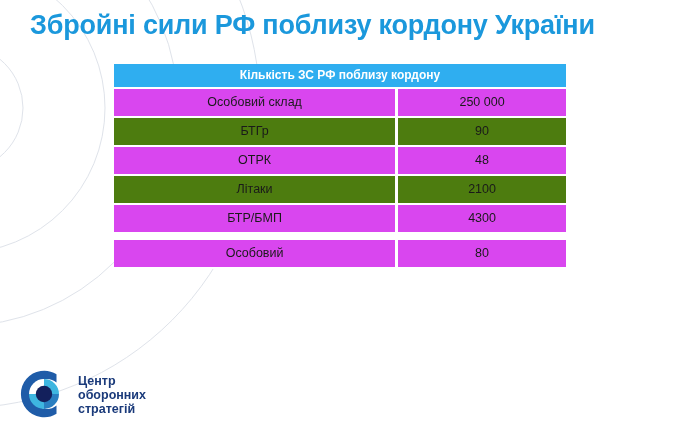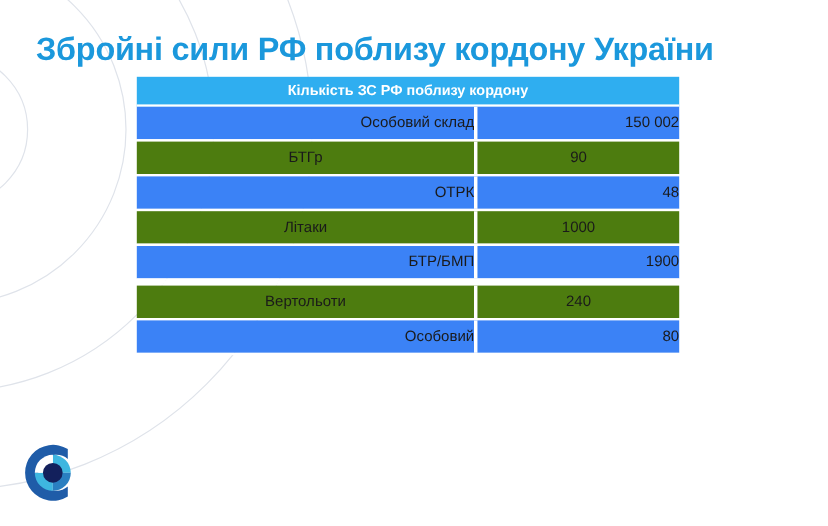--- a/index.html
+++ b/index.html
@@ -25,21 +25,21 @@
     top: 0;
     width: 690px;
     height: 438px;
     pointer-events: none;
   }
 
   
   #slide-title {
     position: absolute;
     left: 30px;
-    top: 26px;
+    top: 10px;
     font-size: 27px;
     font-weight: bold;
     color: #1b98dc;
     letter-spacing: -0.2px;
     white-space: nowrap;
   }
 
   
   #data-table {
     position: absolute;
@@ -65,21 +65,21 @@
   }
   .cell {
     font-size: 12.5px;
     color: #1a1a1a;
     text-align: center;
     height: 27px;
     line-height: 27px;
   }
   .col-label { width: 283px; }
   .col-value { width: 169px; }
-  .row-a .cell { background: #3b82f6; text-align: right; }
+  .row-a .cell { background: #d946ef; }
   .row-b .cell { background: #4d7c0f; }
   .cell.col-label { border-right: 3px solid #ffffff; }
   .rowsep td { height: 2px; line-height: 2px; background: #ffffff; font-size: 0; }
 
   
   #logo {
     position: absolute;
     left: 18px;
     top: 368px;
     width: 170px;
@@ -122,21 +122,21 @@
   <table id="data-table">
     <thead>
       <tr>
         <th class="hdr-cell" colspan="2">Кількість ЗС РФ поблизу кордону</th>
       </tr>
     </thead>
     <tbody>
 
       <tr class="row-a">
         <td class="cell col-label">Особовий склад</td>
-        <td class="cell col-value">150 002</td>
+        <td class="cell col-value">250 000</td>
       </tr>
       <tr class="rowsep">
           <td colspan="2"></td>
         </tr>
 
       <tr class="row-b">
         <td class="cell col-label">БТГр</td>
         <td class="cell col-value">90</td>
       </tr>
       <tr class="rowsep">
@@ -146,46 +146,42 @@
       <tr class="row-a">
         <td class="cell col-label">ОТРК</td>
         <td class="cell col-value">48</td>
       </tr>
       <tr class="rowsep">
           <td colspan="2"></td>
         </tr>
 
       <tr class="row-b">
         <td class="cell col-label">Літаки</td>
-        <td class="cell col-value">1000</td>
+        <td class="cell col-value">2100</td>
       </tr>
       <tr class="rowsep">
           <td colspan="2"></td>
         </tr>
 
       <tr class="row-a">
         <td class="cell col-label">БТР/БМП</td>
-        <td class="cell col-value">1900</td>
-      </tr>
-      <tr class="rowsep">
-          <td colspan="2"></td>
-        </tr>
-
-      <tr class="rowsep">
-          <td colspan="2"></td>
-        </tr>
-
-      <tr class="rowsep">
-          <td colspan="2"></td>
-        </tr>
-
-      <tr class="row-b">
-        <td class="cell col-label">Вертольоти</td>
-        <td class="cell col-value">240</td>
-      </tr>
+        <td class="cell col-value">4300</td>
+      </tr>
+      <tr class="rowsep">
+          <td colspan="2"></td>
+        </tr>
+
+      <tr class="rowsep">
+          <td colspan="2"></td>
+        </tr>
+
+      <tr class="rowsep">
+          <td colspan="2"></td>
+        </tr>
+
       <tr class="rowsep">
           <td colspan="2"></td>
         </tr>
 
       <tr class="row-a">
         <td class="cell col-label">Особовий</td>
         <td class="cell col-value">80</td>
       </tr>
       <tr class="rowsep">
           <td colspan="2"></td>
@@ -205,15 +201,20 @@
 
         <path d="M 0 15 A 15 15 0 0 1 -15 0 L 0 0 Z" fill="#3eb6e0"></path>
 
         <path d="M 15 0 A 15 15 0 0 1 0 15 L 0 0 Z" fill="#2a7fc1"></path>
 
         <path d="M -15 0 A 15 15 0 0 1 0 -15 L 0 0 Z" fill="#ffffff"></path>
 
         <circle cx="0" cy="0" r="8.2" fill="#13205c"></circle>
       </g>
     </svg>
+    <div id="logo-text">
+      <div>Центр</div>
+      <div>оборонних</div>
+      <div>стратегій</div>
+    </div>
   </div>
 
 </div>
 
 </body></html>

